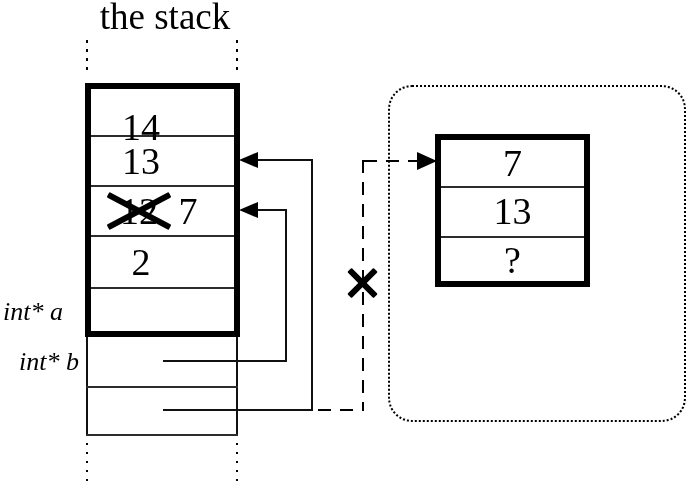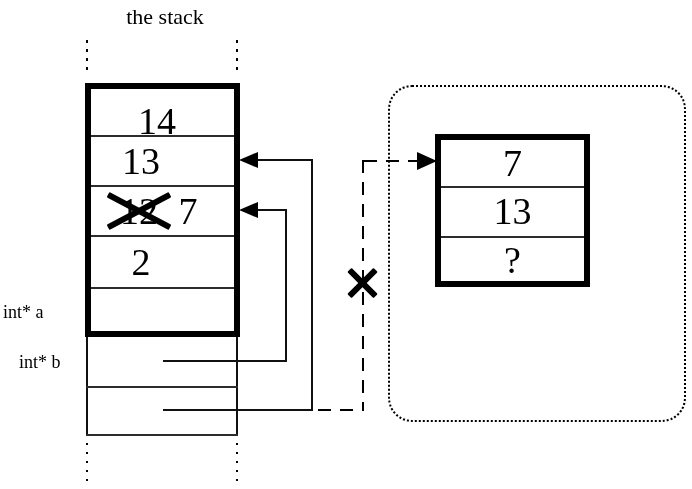--- a/index.html
+++ b/index.html
@@ -6,28 +6,28 @@
   #canvas{
     position:relative;
     width:692px;height:489px;
     background:#ffffff;
     font-family:"Liberation Serif","DejaVu Serif",serif;
     color:#000;
     overflow:hidden;
   }
   .abs{position:absolute;}
   .title{
-    font-size:22px;line-height:34px;text-align:center;white-space:nowrap;
+    font-size:37px;line-height:34px;text-align:center;white-space:nowrap;
   }
   .num{
     font-size:38px;display:flex;align-items:center;justify-content:center;
     line-height:1;white-space:nowrap;
   }
   .ptr-label{
-    font-size:18px;display:flex;align-items:center;line-height:1;white-space:nowrap;
+    font-size:26px;display:flex;align-items:center;line-height:1;white-space:nowrap;font-style:italic;
   }
   .thickbox{
     border:6px solid #000;background:#ffffff;box-sizing:border-box;
   }
   .divider{height:2px;background:#2c2c2c;}
   .solidline{background:#111;}
   .dotted-v{
     width:2px;
     background:repeating-linear-gradient(to bottom,#000 0 2.5px,transparent 2.5px 9px);
   }
@@ -70,21 +70,21 @@
   <div class="abs dotted-v" style="left:236px;top:40px;height:34px;"></div>
 
   <div class="abs heap-region" style="left:388px;top:85px;width:298px;height:337px;"></div>
 
   <div class="abs thickbox" style="left:85px;top:83px;width:155px;height:254px;"></div>
   <div class="abs divider" style="left:91px;top:135px;width:143px;"></div>
   <div class="abs divider" style="left:91px;top:185px;width:143px;"></div>
   <div class="abs divider" style="left:91px;top:235px;width:143px;"></div>
   <div class="abs divider" style="left:91px;top:287px;width:143px;"></div>
 
-  <div class="abs num" style="left:91px;top:100px;width:100px;height:42px;margin-left:16px;">14</div>
+  <div class="abs num" style="left:91px;top:106px;width:100px;height:42px;">14</div>
   <div class="abs num" style="left:91px;top:137px;width:100px;height:48px;">13</div>
   <div class="abs num" style="left:91px;top:187px;width:96px;height:48px;">12</div>
   <div class="abs num" style="left:166px;top:187px;width:44px;height:48px;">7</div>
   <div class="abs num" style="left:91px;top:237px;width:100px;height:50px;">2</div>
 
   <div class="abs xmark" style="left:108px;top:194px;width:62px;height:34px;">
     <div class="bar" style="left:-4px;top:14px;width:70px;transform:rotate(28deg);"></div>
     <div class="bar" style="left:-4px;top:14px;width:70px;transform:rotate(-28deg);"></div>
   </div>
 

